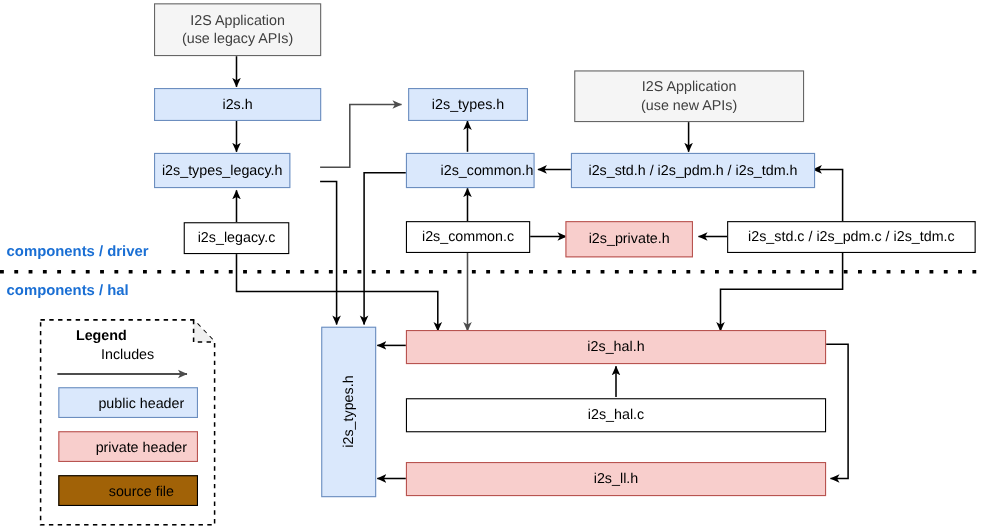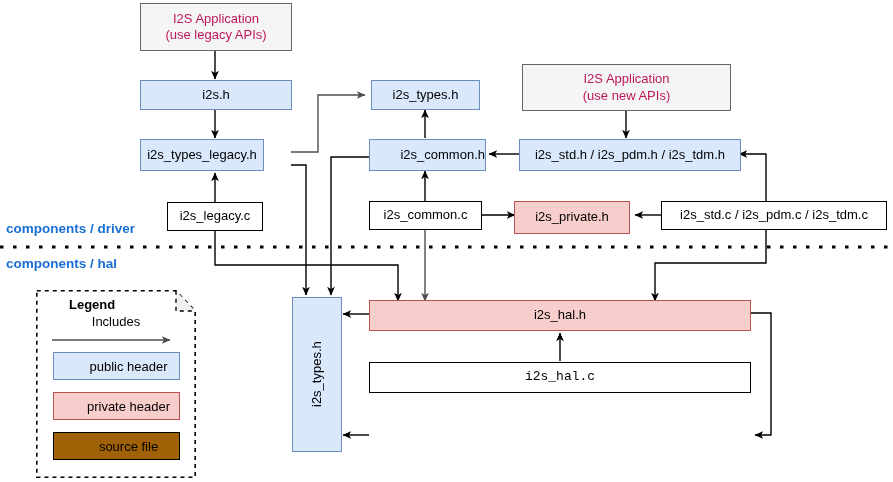--- a/index.html
+++ b/index.html
@@ -31,21 +31,21 @@
     font-size: 13px;
     line-height: 1.25;
     color: #000000;
     border: 1px solid #000000;
     background: #ffffff;
     z-index: 3;
   }
   .node.app {
     background: #f5f5f5;
     border: 1px solid #666666;
-    color: #be185d;
+    color: #404040;
   }
   .node.pub {
     background: #dae8fc;
     border: 1px solid #6c8ebf;
   }
   .node.priv {
     background: #f8cecc;
     border: 1px solid #b85450;
   }
   .node.src {
@@ -230,24 +230,27 @@
   </div>
 
   <div class="node pub vertical" style="left:292px; top:297px; width:50px; height:155px;">
     <span class="lbl">i2s_types.h</span>
   </div>
 
   <div class="node priv" style="left:369px; top:300px; width:382px; height:31px;">
     <span class="lbl">i2s_hal.h</span>
   </div>
 
-  <div class="node src" style="left:369px; top:362px; width:382px; height:31px;font-family:Liberation Mono, monospace;">
+  <div class="node src" style="left:369px; top:362px; width:382px; height:31px;">
     <span class="lbl">i2s_hal.c</span>
   </div>
 
+  <div class="node priv" style="left:369px; top:420px; width:382px; height:31px;">
+    <span class="lbl">i2s_ll.h</span>
+  </div>
 
   <div id="legend">
     <svg class="legend-frame" viewBox="0 0 160 188" width="160" height="188">
       <path d="M0.8,0.8 L140,0.8 L159.2,21 L159.2,187.2 L0.8,187.2 Z" fill="#ffffff" stroke="#000000" stroke-width="1.6" stroke-dasharray="4 4"></path>
       <path d="M140,0.8 L140,21 L159.2,21" fill="#f0f0f0" stroke="#000000" stroke-width="1.4" stroke-dasharray="4 4"></path>
     </svg>
     <div class="legend-title">Legend</div>
     <div class="legend-includes">Includes</div>
     <svg class="legend-arrow" viewBox="0 0 128 12" width="128" height="12">
       <defs>

